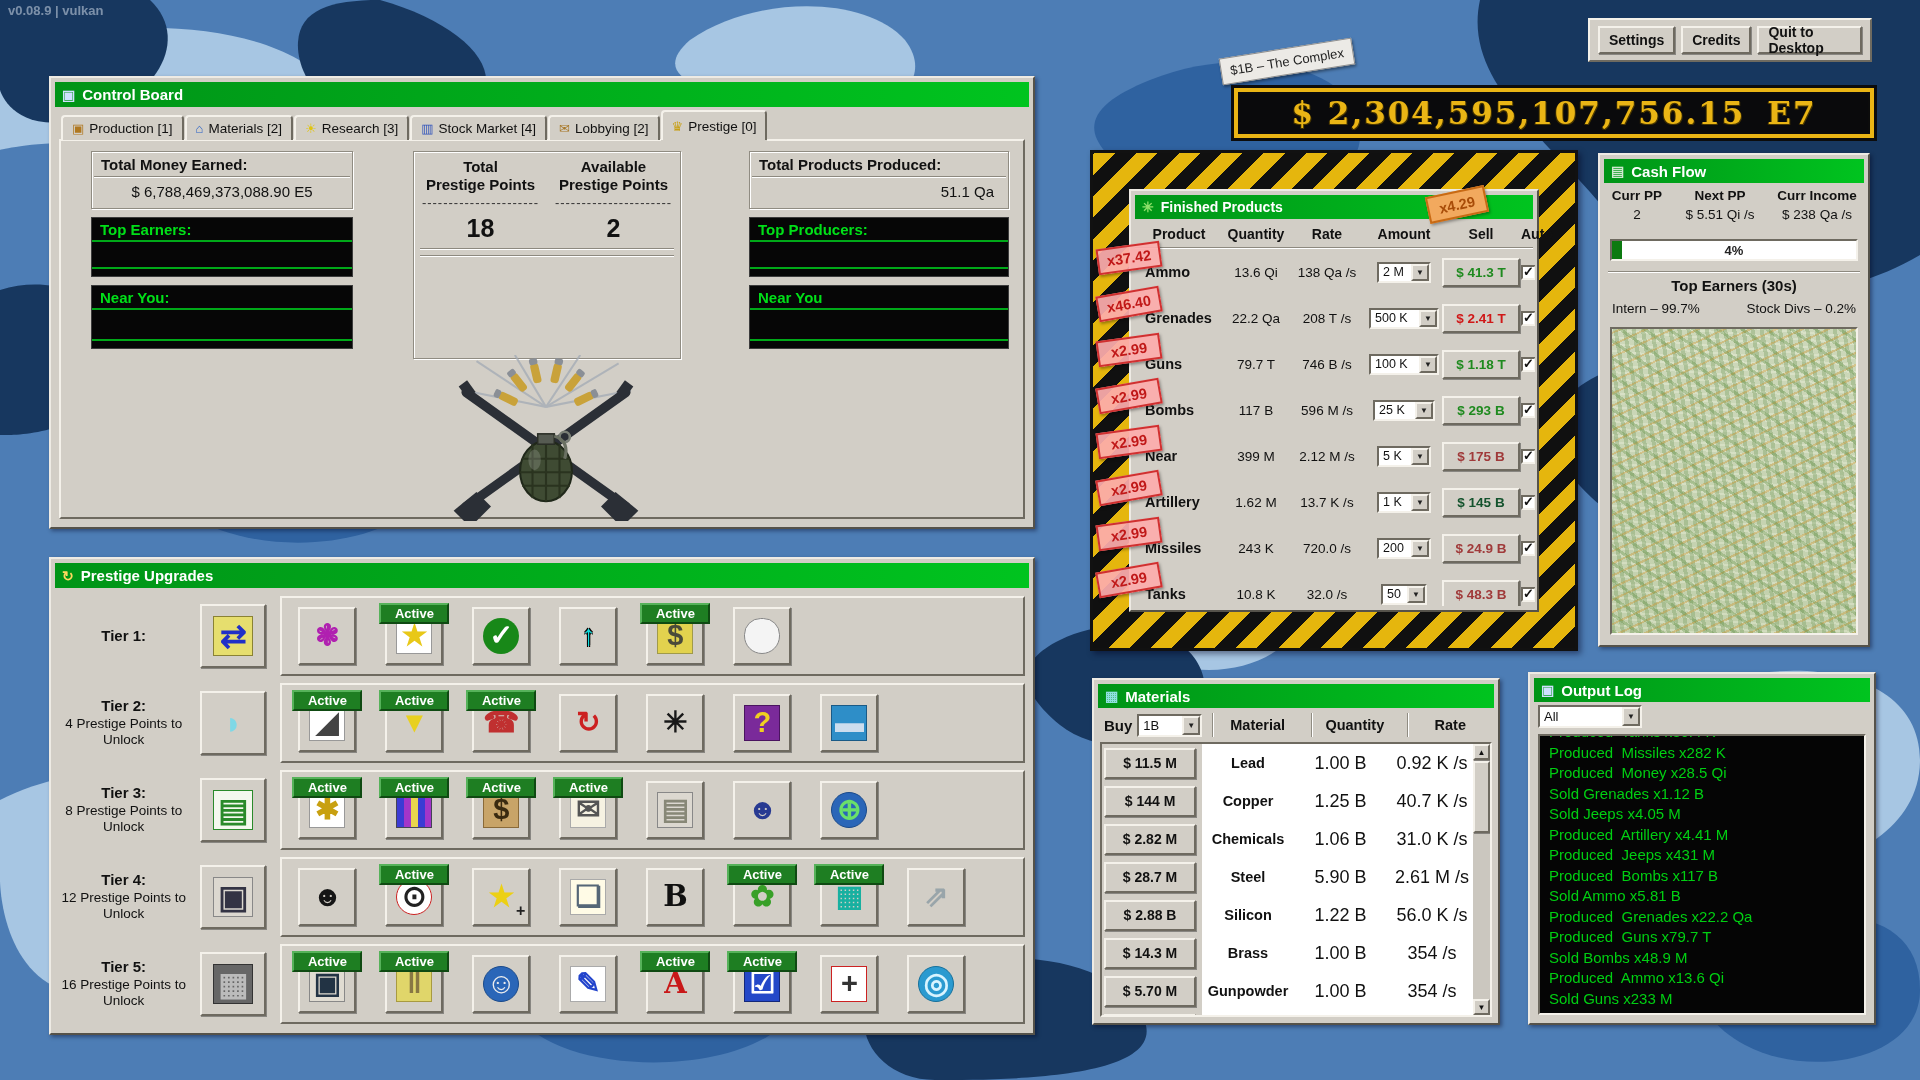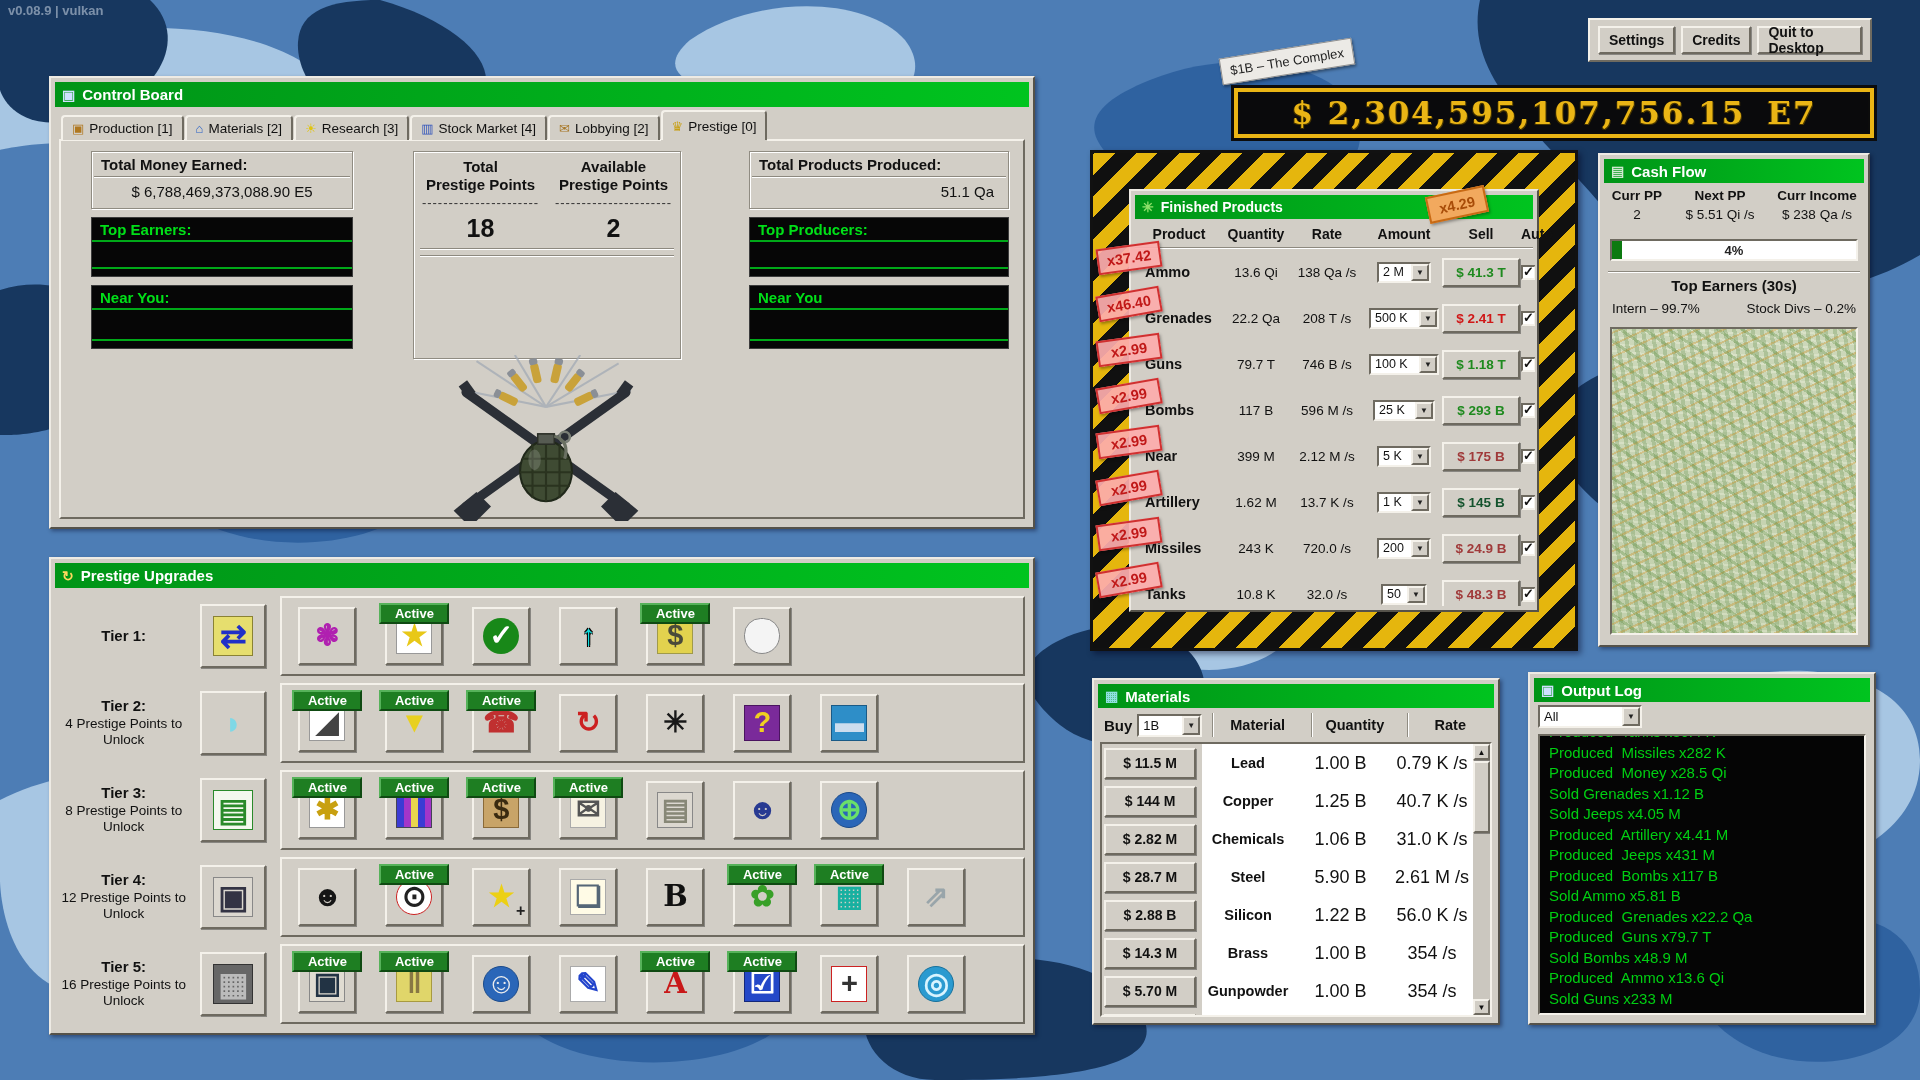--- a/index.html
+++ b/index.html
@@ -717,21 +717,21 @@
       <span class="vsep"></span>
       <span class="mathead" id="mh-rate">Rate</span>
     </div>
     <div id="mat-list" class="sunken">
       <div id="mat-leftstrip"></div>
       <div id="mat-rows">
           <div class="matrow">
             <div class="b95 matbuy">$ 11.5 M</div>
             <div class="matname">Lead</div>
             <div class="matq">1.00 B</div>
-            <div class="matr">0.79 K /s</div>
+            <div class="matr">0.92 K /s</div>
           </div>
           <div class="matrow">
             <div class="b95 matbuy">$ 144 M</div>
             <div class="matname">Copper</div>
             <div class="matq">1.25 B</div>
             <div class="matr">40.7 K /s</div>
           </div>
           <div class="matrow">
             <div class="b95 matbuy">$ 2.82 M</div>
             <div class="matname">Chemicals</div>

